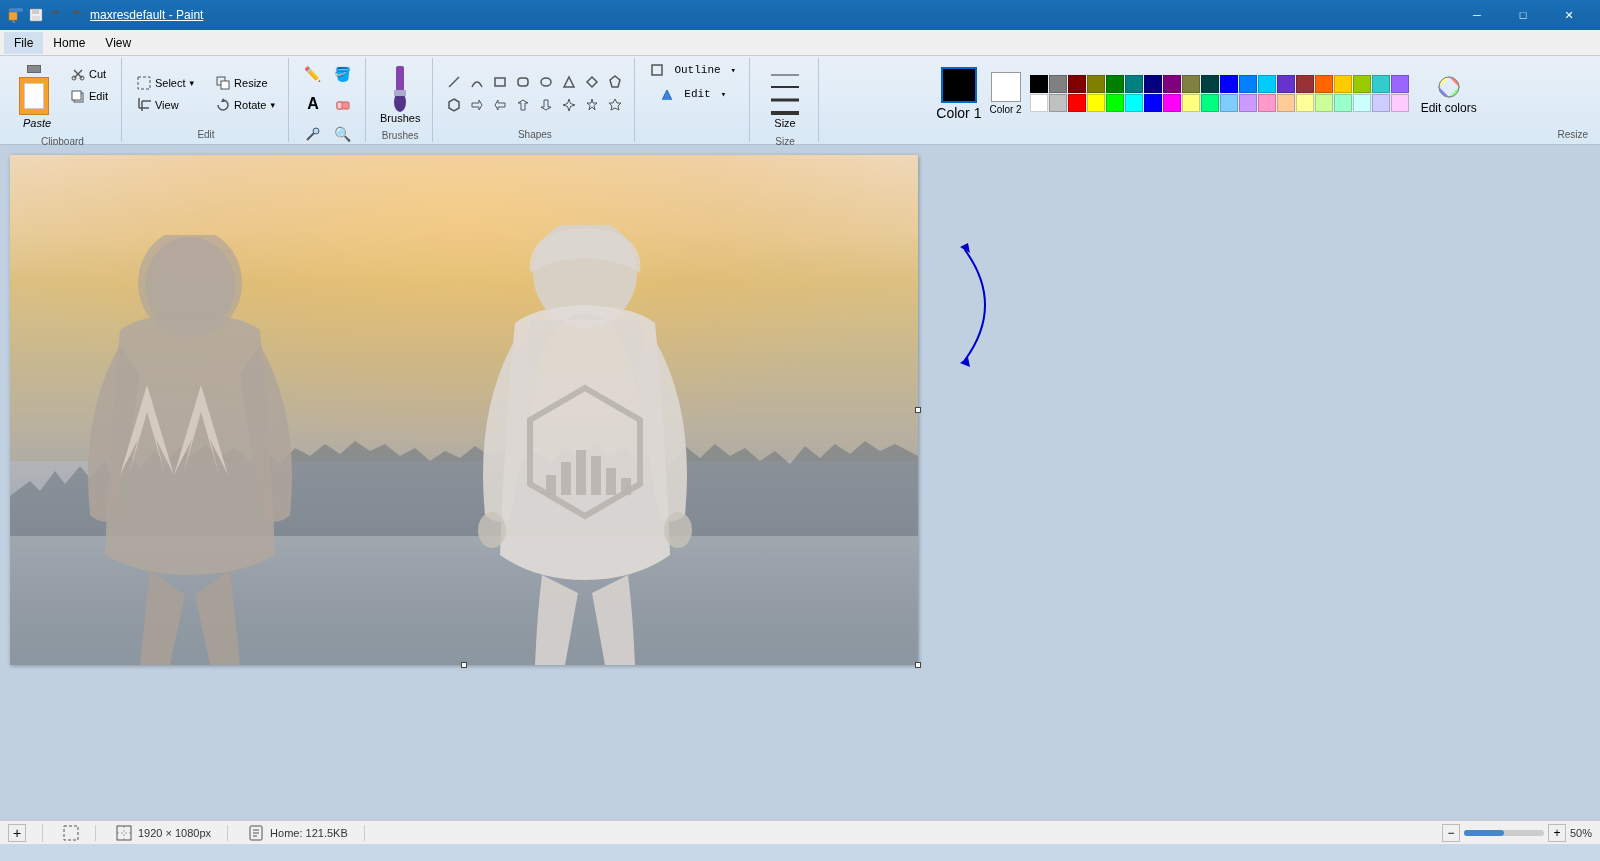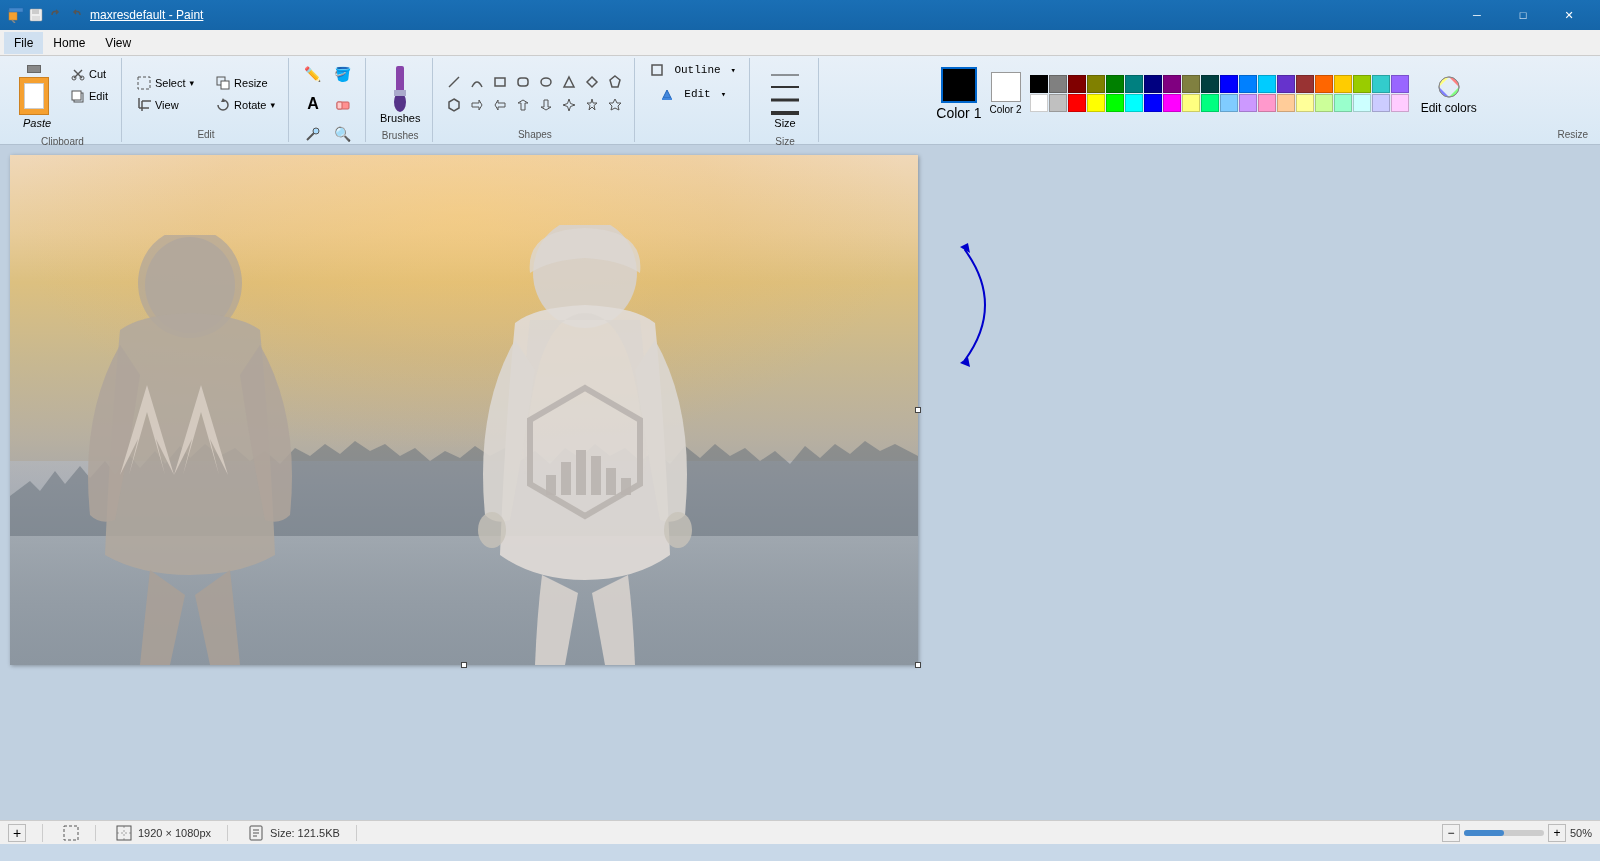--- a/index.html
+++ b/index.html
@@ -747,21 +747,21 @@
     </svg>
     <span>1920 × 1080px</span>
   </div>
   <div class="status-section">
     <svg width="16" height="16">
       <rect x="2" y="1" width="12" height="14" rx="1" fill="none" stroke="#555" stroke-width="1"></rect>
       <line x1="5" y1="5" x2="11" y2="5" stroke="#555" stroke-width="1"></line>
       <line x1="5" y1="8" x2="11" y2="8" stroke="#555" stroke-width="1"></line>
       <line x1="5" y1="11" x2="9" y2="11" stroke="#555" stroke-width="1"></line>
     </svg>
-    <span>Size: 121.5KB</span>
+    <span>Home: 121.5KB</span>
   </div>
   <div class="zoom-controls">
     <button style="width:18px; height:18px; font-size:12px; background:none; border:1px solid #bbb; cursor:pointer;">−</button>
     <div class="zoom-slider">
       <div style="width:50%; height:100%; background:#4488cc; border-radius:3px;"></div>
     </div>
     <button style="width:18px; height:18px; font-size:12px; background:none; border:1px solid #bbb; cursor:pointer;">+</button>
     <span>50%</span>
   </div>
 </div>

